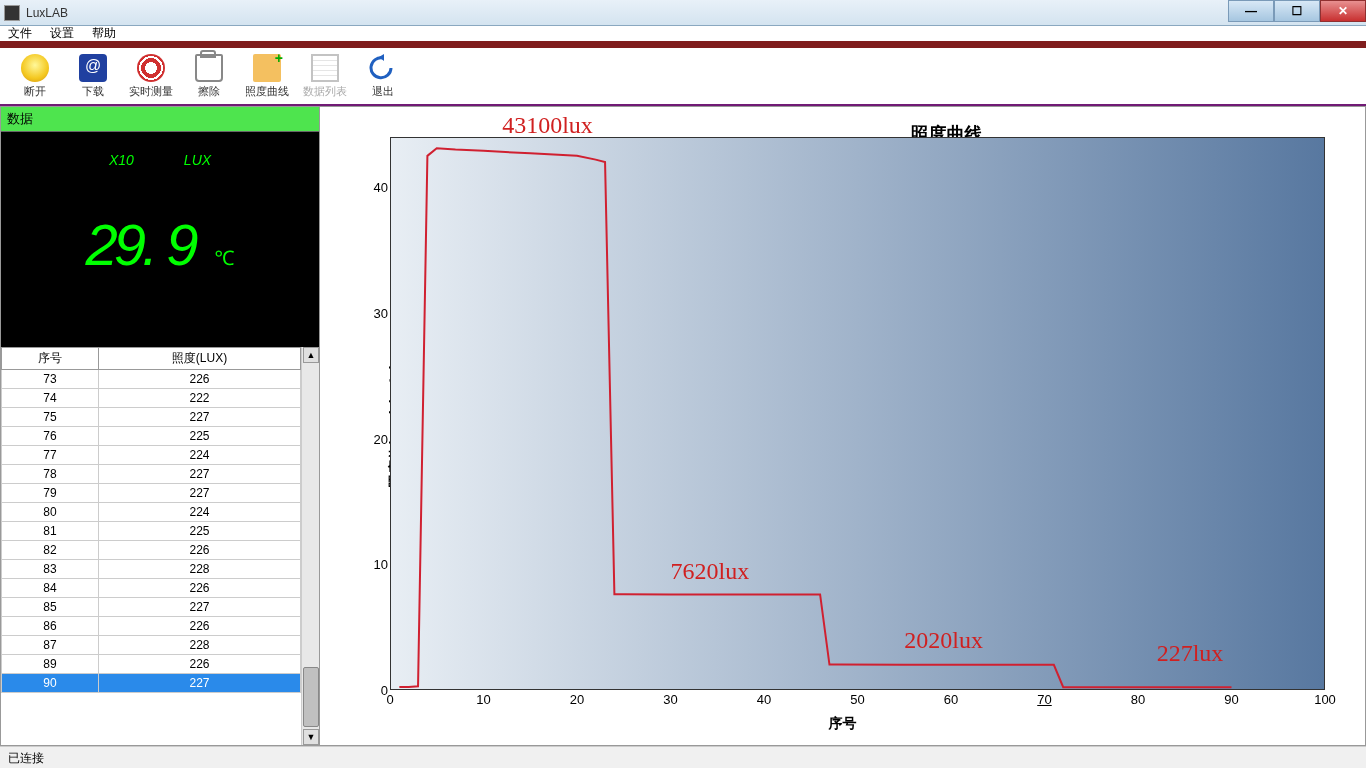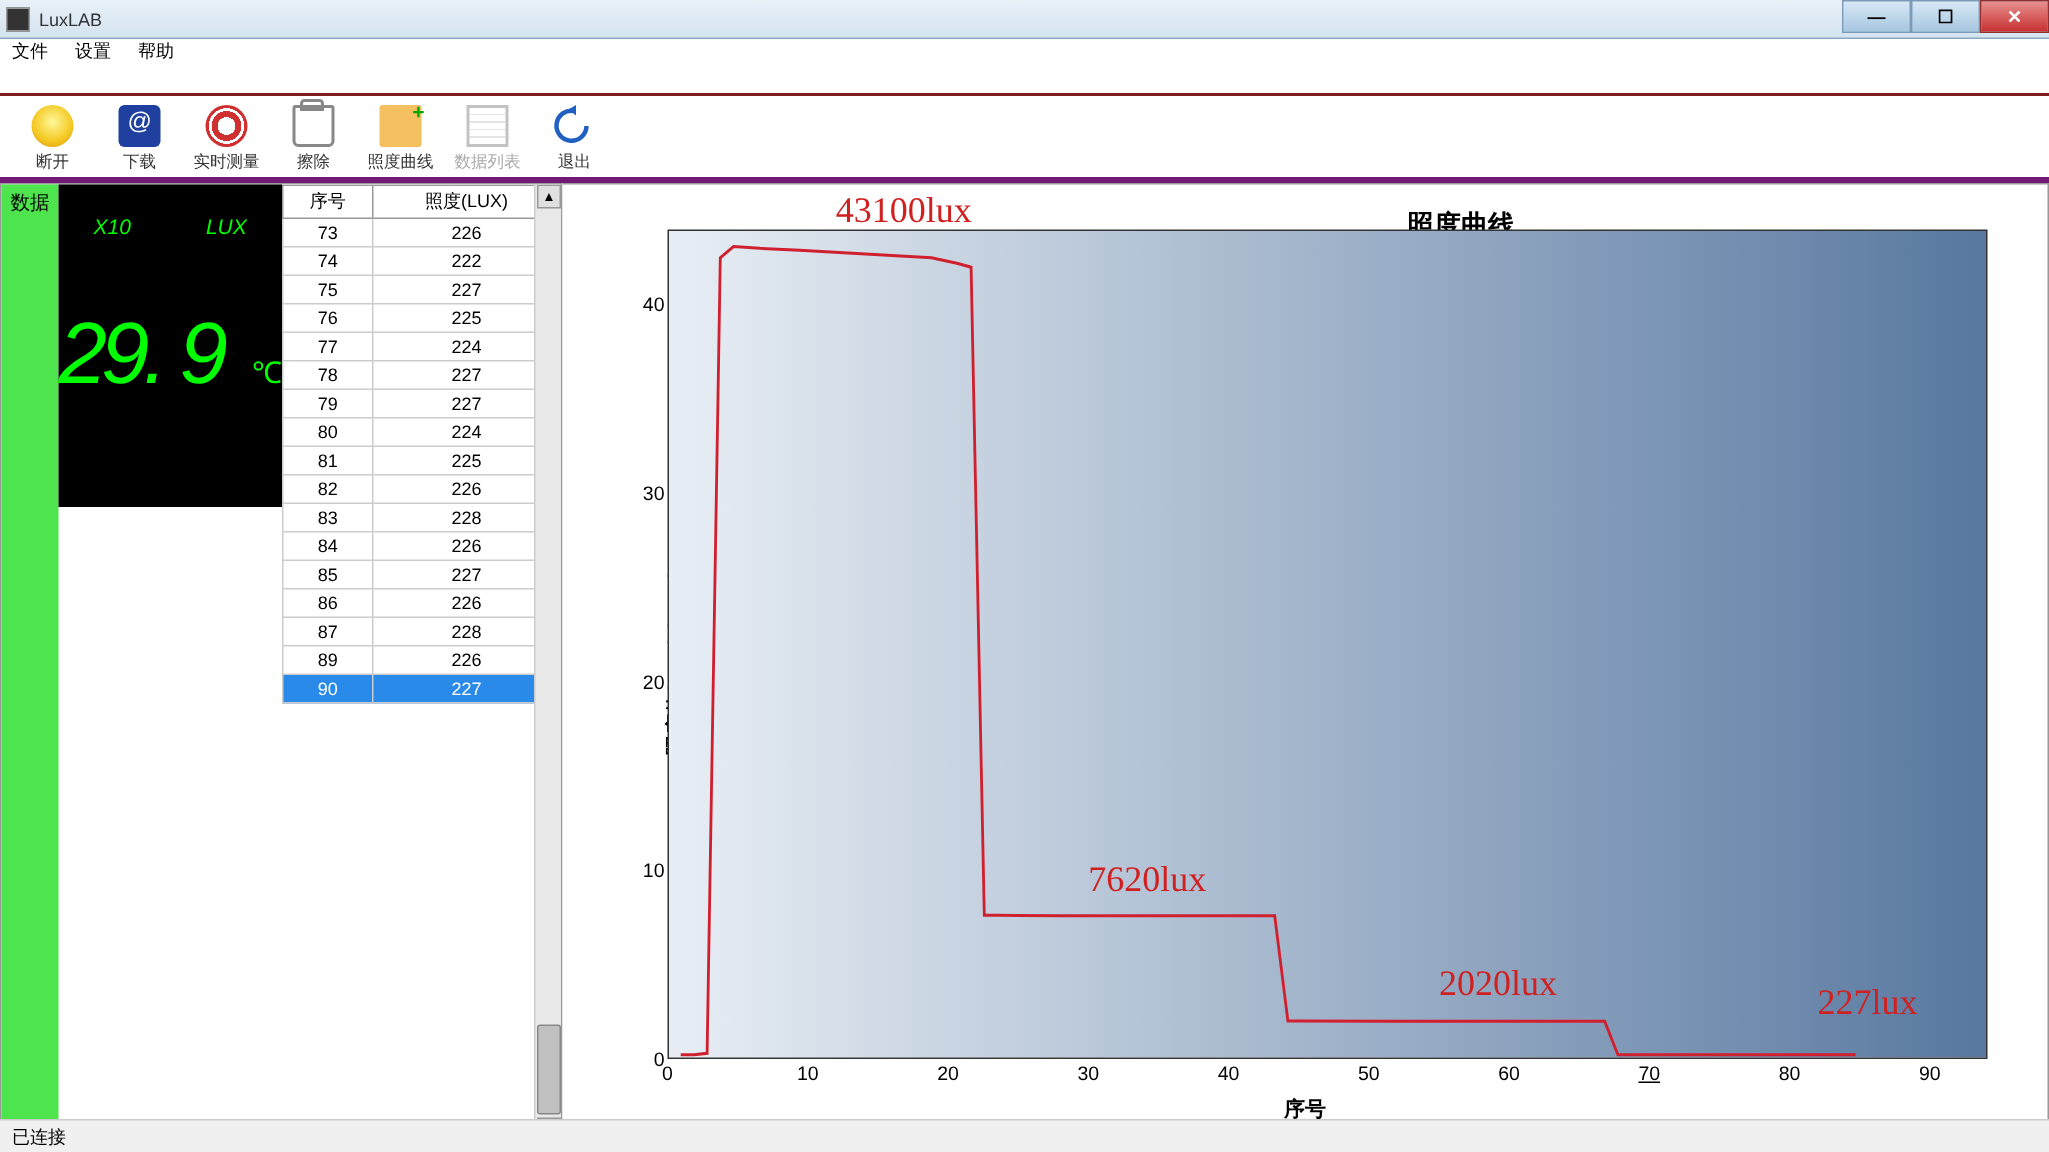--- a/index.html
+++ b/index.html
@@ -10,45 +10,45 @@
 .titlebar .app-icon { width: 16px; height: 16px; background: #333; border: 1px solid #999; margin-right: 6px; }
 .titlebar .title { font-size: 12px; color: #333; }
 .titlebar .win-controls { position: absolute; right: 0; top: 0; display: flex; }
 .titlebar .win-btn { width: 46px; height: 22px; display: flex; align-items: center; justify-content: center; font-size: 12px; }
 .win-min { background: linear-gradient(#d8e8f6, #a6c6e0); border: 1px solid #7a9ab8; }
 .win-max { background: linear-gradient(#d8e8f6, #a6c6e0); border: 1px solid #7a9ab8; }
 .win-close { background: linear-gradient(#e89090, #c83030); border: 1px solid #903030; color: #fff; }
 .win-btn .glyph { font-weight: bold; }
 
 
-.menubar { height: 38px; background: #fff; display: flex; padding-left: 8px; font-size: 12px; gap: 18px; color: #000; border-bottom: 2px solid #7f1d1d; }
+.menubar { height: 22px; background: #fff; display: flex; align-items: center; padding-left: 8px; font-size: 12px; gap: 18px; color: #000; border-bottom: 7px solid #7f1d1d; }
 .menu-item { cursor: default; }
 
 
-.toolbar { height: 58px; background: #fff; display: flex; align-items: flex-start; padding: 4px 10px 0 10px; gap: 8px; border-bottom: 4px solid #701a75; }
+.toolbar { height: 58px; background: #fff; display: flex; align-items: flex-start; padding: 4px 10px 0 10px; gap: 8px; border-bottom: 2px solid #701a75; }
 .tool-btn { display: flex; flex-direction: column; align-items: center; justify-content: flex-start; min-width: 50px; font-size: 11px; color: #333; cursor: pointer; padding-top: 2px; }
 .tool-btn.disabled { color: #aaa; }
 .tool-btn .icon { width: 28px; height: 28px; margin-bottom: 2px; display: flex; align-items: center; justify-content: center; }
 .icon-bulb { background: radial-gradient(circle at 50% 40%, #fff89a, #f4c820 60%, #d09010); border-radius: 50%; }
 .icon-download { background: #2040a0; border-radius: 4px; position: relative; }
 .icon-download::after { content: "@"; color: #fff; font-size: 16px; position: absolute; top: 3px; left: 6px; }
 .icon-lifebuoy { background: radial-gradient(circle, #fff 30%, #d03030 30%, #d03030 50%, #fff 50%, #fff 60%, #d03030 60%); border-radius: 50%; }
 .icon-trash { border: 2px solid #888; border-radius: 2px 2px 4px 4px; width: 22px; height: 24px; position: relative; }
 .icon-trash::before { content: ""; position: absolute; top: -6px; left: 3px; width: 12px; height: 4px; border: 2px solid #888; border-radius: 3px 3px 0 0; }
 .icon-folder { background: #f4c060; width: 28px; height: 22px; border-radius: 2px; position: relative; }
 .icon-folder::before { content: "+"; position: absolute; top: -4px; right: -2px; color: #0a0; font-weight: bold; font-size: 14px; }
 .icon-calendar { border: 2px solid #888; width: 24px; height: 22px; background: repeating-linear-gradient(#fff, #fff 4px, #ccc 4px, #ccc 5px); opacity: 0.5; }
 .icon-exit { position: relative; }
 .icon-exit svg { width: 28px; height: 28px; }
 
 
 .content { display: flex; height: 640px; background: #fff; }
 
 
-.left-panel { width: 375px; display: flex; border: 1px solid #999; }
+.left-panel { width: 320px; display: flex; flex-direction: column; border: 1px solid #999; }
 .left-header { background: #4ee44e; font-size: 13px; padding: 3px 6px; border-bottom: 1px solid #666; }
 .readout { background: #000; height: 215px; display: flex; flex-direction: column; align-items: center; justify-content: center; color: #0f0; font-family: "Courier New", monospace; position: relative; }
 .readout .labels { position: absolute; top: 20px; display: flex; gap: 50px; font-size: 14px; font-style: italic; }
 .readout .big-num { font-size: 72px; font-style: italic; letter-spacing: -4px; line-height: 1; }
 .readout .temp-row { display: flex; align-items: baseline; gap: 20px; margin-top: 10px; }
 .readout .temp-unit { font-size: 20px; }
 
 .data-table { flex: 1; overflow: hidden; position: relative; background: #fff; }
 .data-table-inner { display: flex; }
 .data-table table { border-collapse: collapse; width: 300px; font-size: 12px; }

